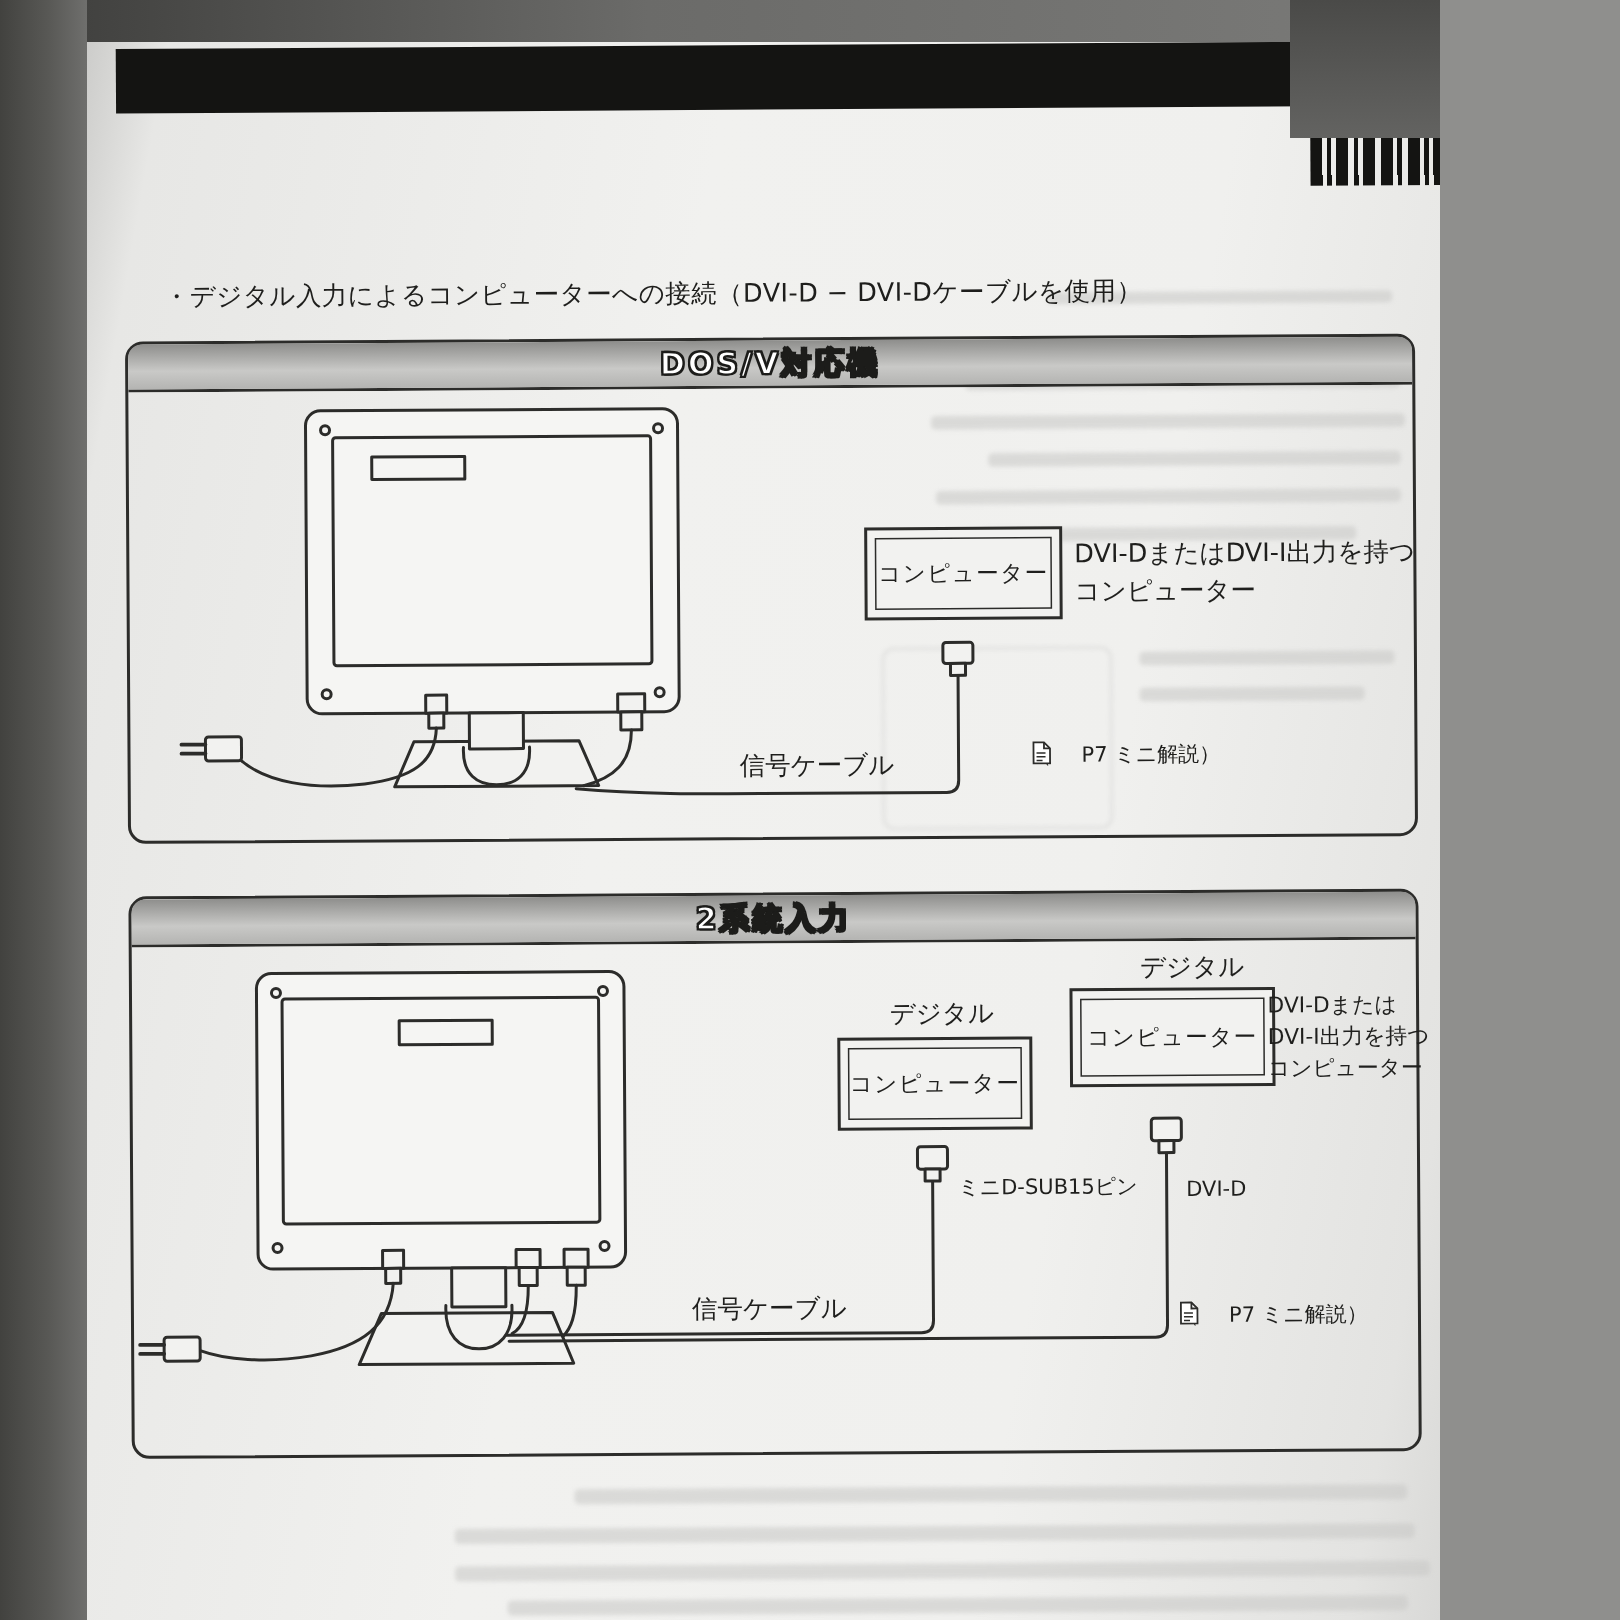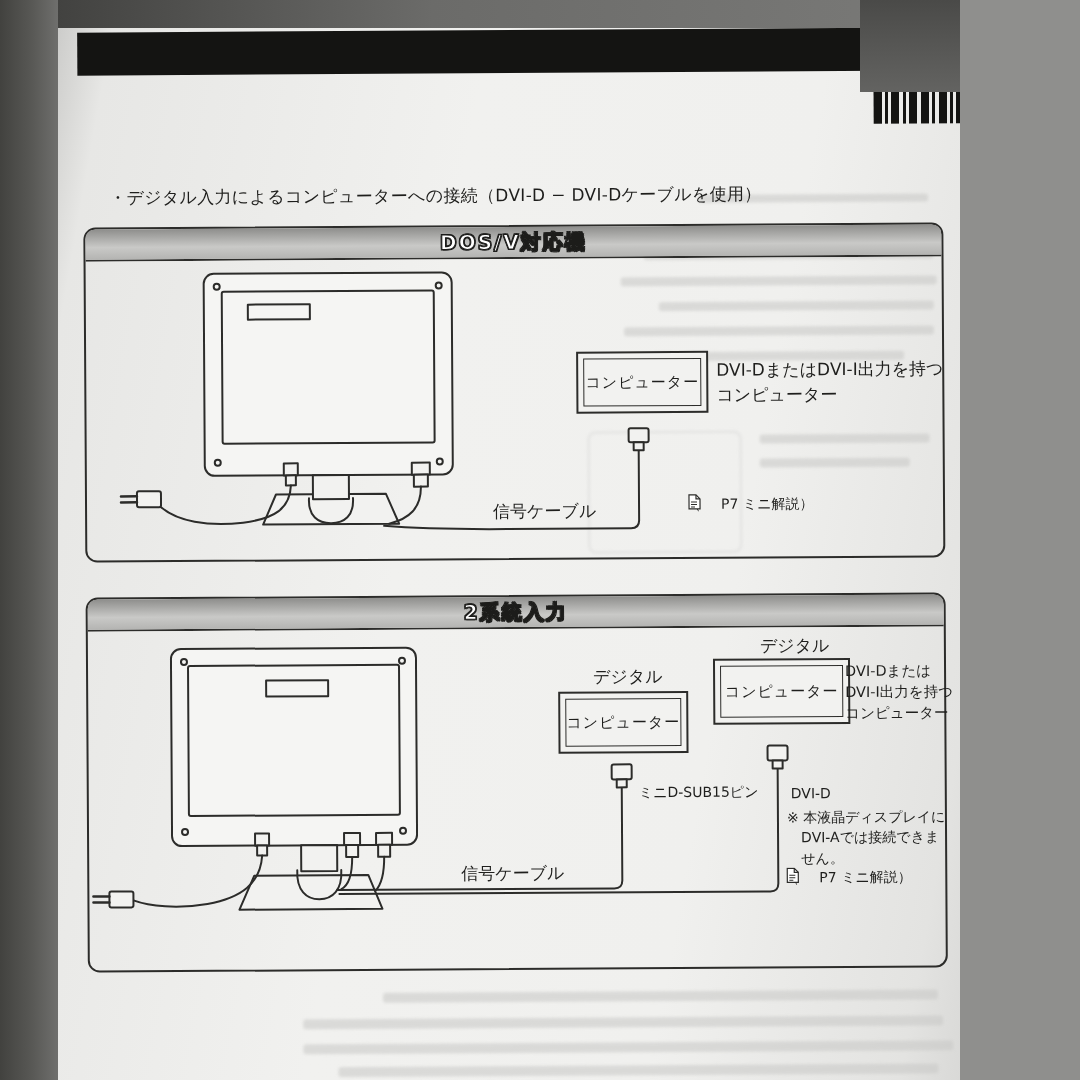--- a/index.html
+++ b/index.html
@@ -232,25 +232,20 @@
 
       <div class="lbl" style="left:757px;top:66px;font-size:14.5px">
         <div>DVI-Dまたは</div>
         <div>DVI-I出力を持つ</div>
         <div>コンピューター</div>
       </div>
 
       <div class="lbl f14" style="left:550px;top:186px">ミニD-SUB15ピン</div>
       <div class="lbl f14" style="left:702px;top:188px">DVI-D</div>
 
-      <div class="lbl f14" style="left:698px;top:212px">
-        <div>※ 本液晶ディスプレイに</div>
-        <div class="indent">DVI-Aでは接続できま</div>
-        <div class="indent">せん。</div>
-      </div>
 
       <div class="lbl f14 ref" style="left:696px;top:272px">
         <span>（</span>
         <svg class="ref-icon" width="14" height="16" viewBox="0 0 14 16">
           <path d="M2,1 h7 l4,4 v10 h-11 z" fill="#ffffff" stroke="#2c2c2a" stroke-width="1.2"></path>
           <path d="M9,1 v4 h4" fill="none" stroke="#2c2c2a" stroke-width="1.2"></path>
           <path d="M4,8 h6 M4,10.5 h6 M4,13 h4" stroke="#2c2c2a" stroke-width="1"></path>
         </svg>
         <span>P7 ミニ解説）</span>
       </div>

